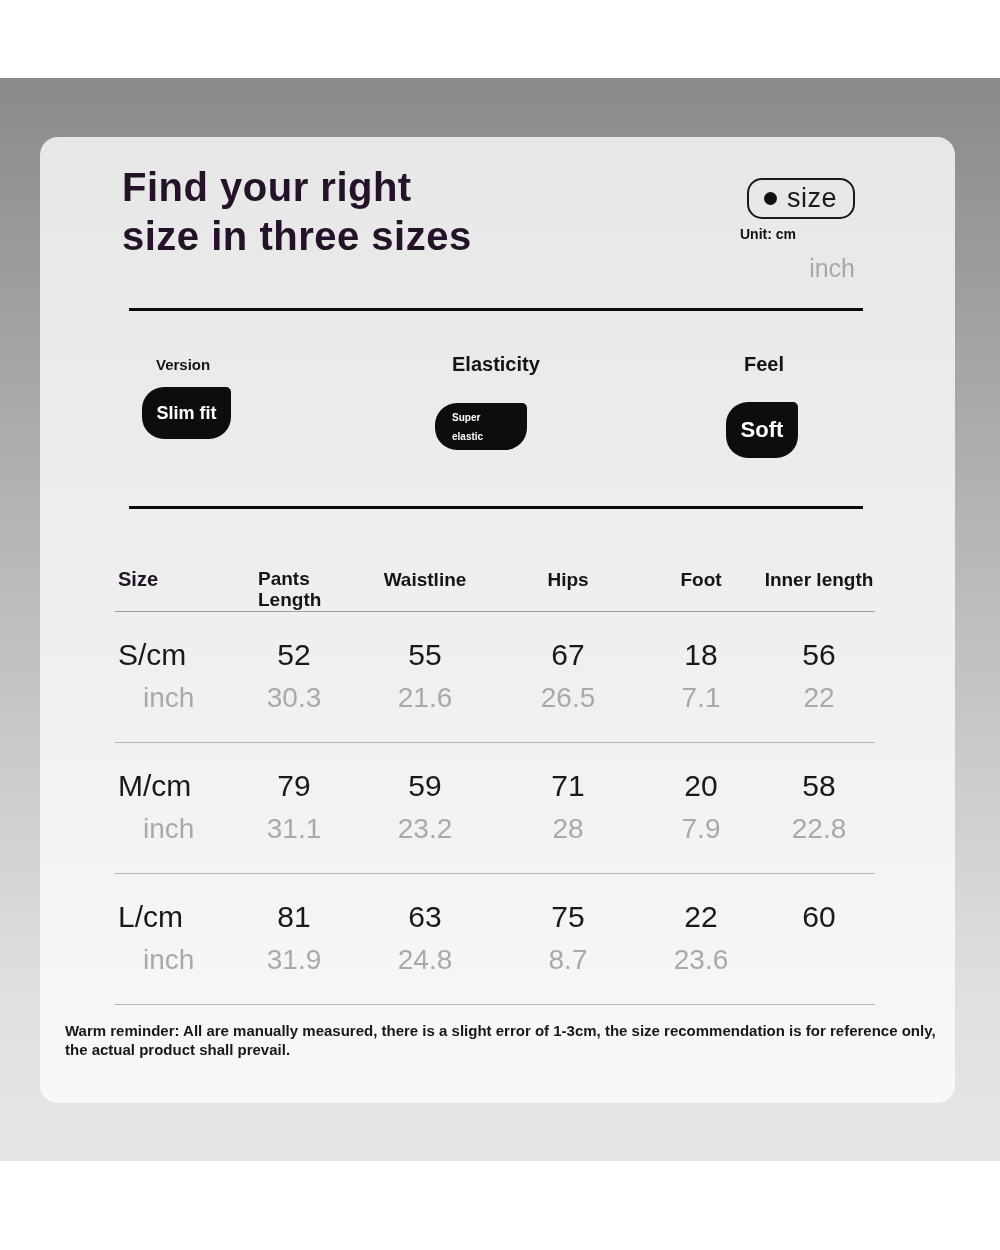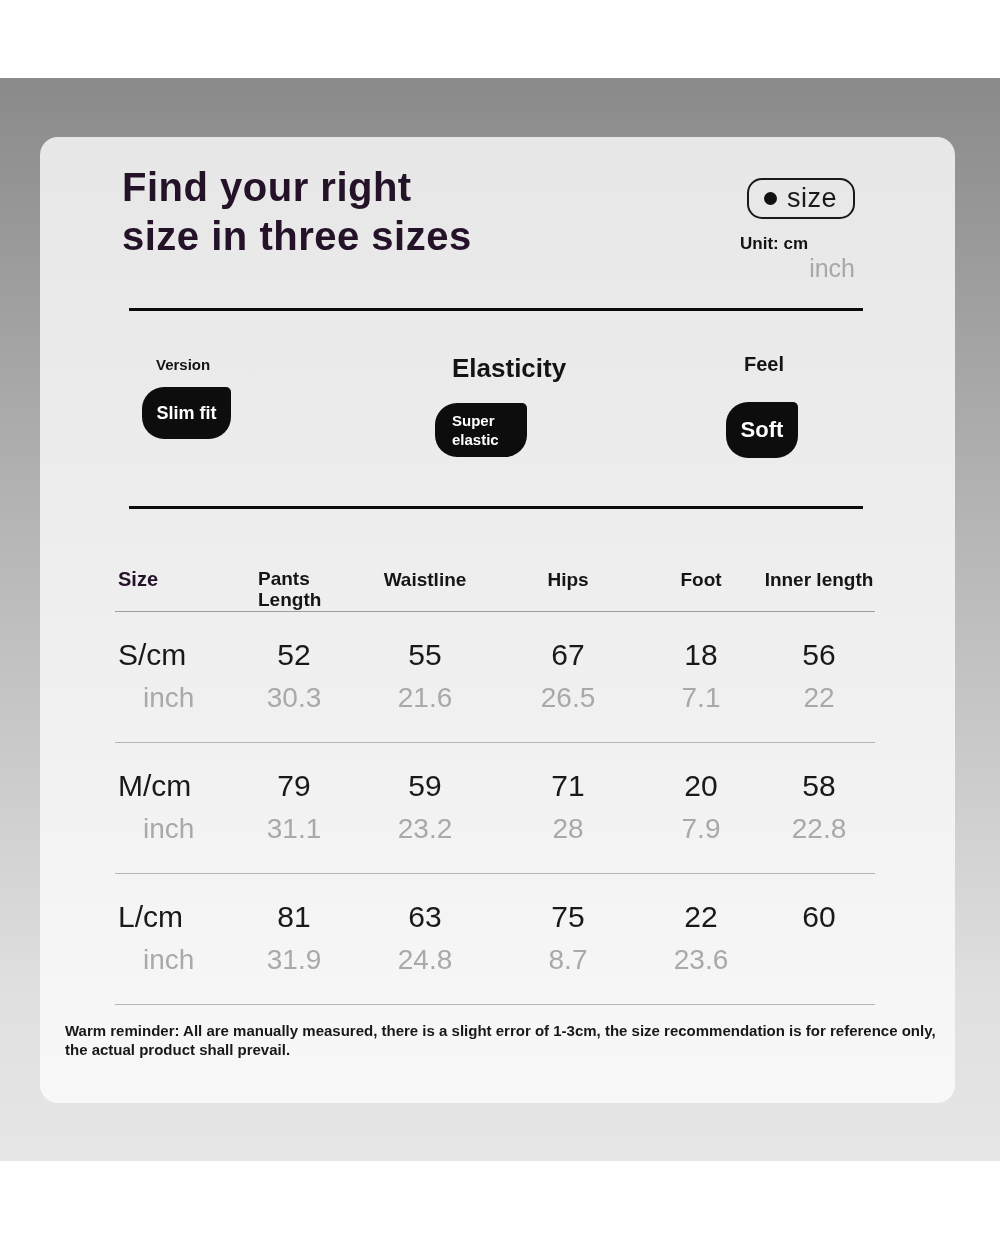--- a/index.html
+++ b/index.html
@@ -28,39 +28,39 @@
 
   .size-badge {
     position:absolute; right:100px; top:41px; height:41px;
     display:flex; align-items:center; gap:10px;
     padding:0 16px 0 15px;
     border:2px solid #1a1a1a; border-radius:15px; background:transparent;
     cursor:pointer;
   }
   .size-badge .dot { width:13px; height:13px; border-radius:50%; background:#111111; }
   .size-badge .lbl { font-size:27px; font-weight:400; color:#1a1a1a; letter-spacing:0.5px; }
-  .unit-cm { position:absolute; left:700px; top:97px; font-size:17px; font-weight:700; color:#121212; }
+  .unit-cm { position:absolute; left:700px; top:89px; font-size:14px; font-weight:700; color:#121212; }
   .unit-inch { position:absolute; right:100px; top:117px; font-size:25px; font-weight:400; color:#a8a8a8; cursor:pointer; }
 
   .rule { position:absolute; left:89px; width:734px; height:3px; background:#0b0b0b; }
   .rule-1 { top:171px; }
   .rule-2 { top:369px; }
 
   .attr-label { position:absolute; font-weight:700; color:#141414; }
   .attr-label-version   { left:116px; top:219px; font-size:15px; }
-  .attr-label-elasticity{ left:412px; top:216px; font-size:26px; }
+  .attr-label-elasticity{ left:412px; top:216px; font-size:20px; }
   .attr-label-feel      { left:704px; top:216px; font-size:20px; }
 
   .pill {
     position:absolute; background:#0d0d0d; color:#ffffff; font-weight:700;
     border-radius:22px 5px 22px 22px;
     display:flex; align-items:center; justify-content:center;
   }
   .pill-version { left:102px; top:250px; width:89px; height:52px; font-size:18px; }
-  .pill-elasticity { left:395px; top:266px; width:92px; height:54px; font-size:15px;
+  .pill-elasticity { left:395px; top:266px; width:92px; height:47px; font-size:10px;
     justify-content:flex-start; padding-left:17px; line-height:19px; white-space:pre-line; }
   .pill-feel { left:686px; top:265px; width:72px; height:56px; font-size:22px; }
 
   .size-table { position:absolute; left:75px; top:411px; width:760px; }
   .trow { display:grid; grid-template-columns:120px 118px 144px 142px 124px 112px; align-items:center; }
   .trow .c { text-align:center; }
   .trow .c0 { text-align:left; padding-left:3px; }
 
   .thead { min-height:55px; border-bottom:1px solid #9e9e9e; }
   .thead .c { font-size:19px; font-weight:700; color:#151515; }

